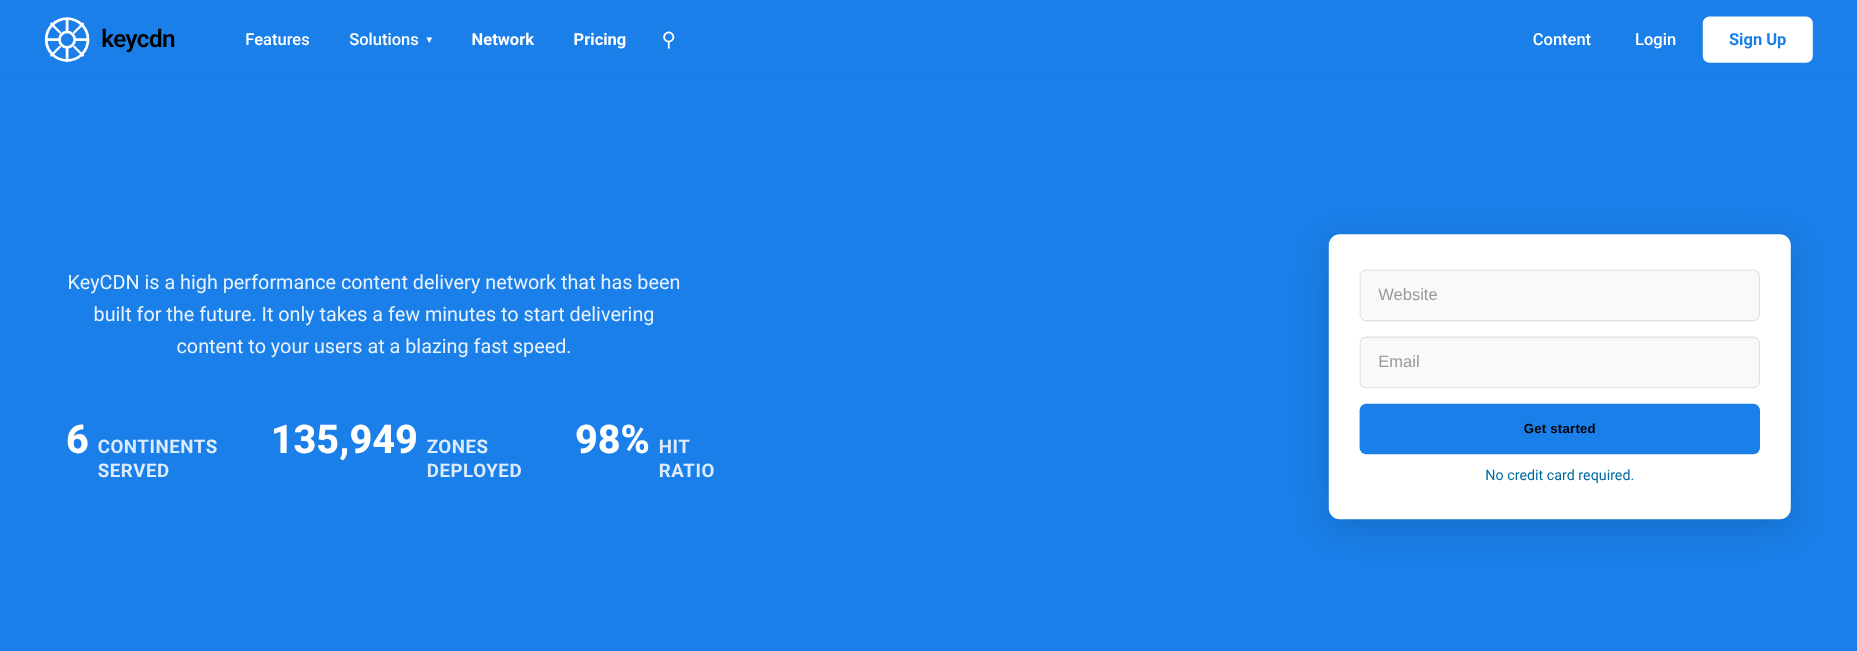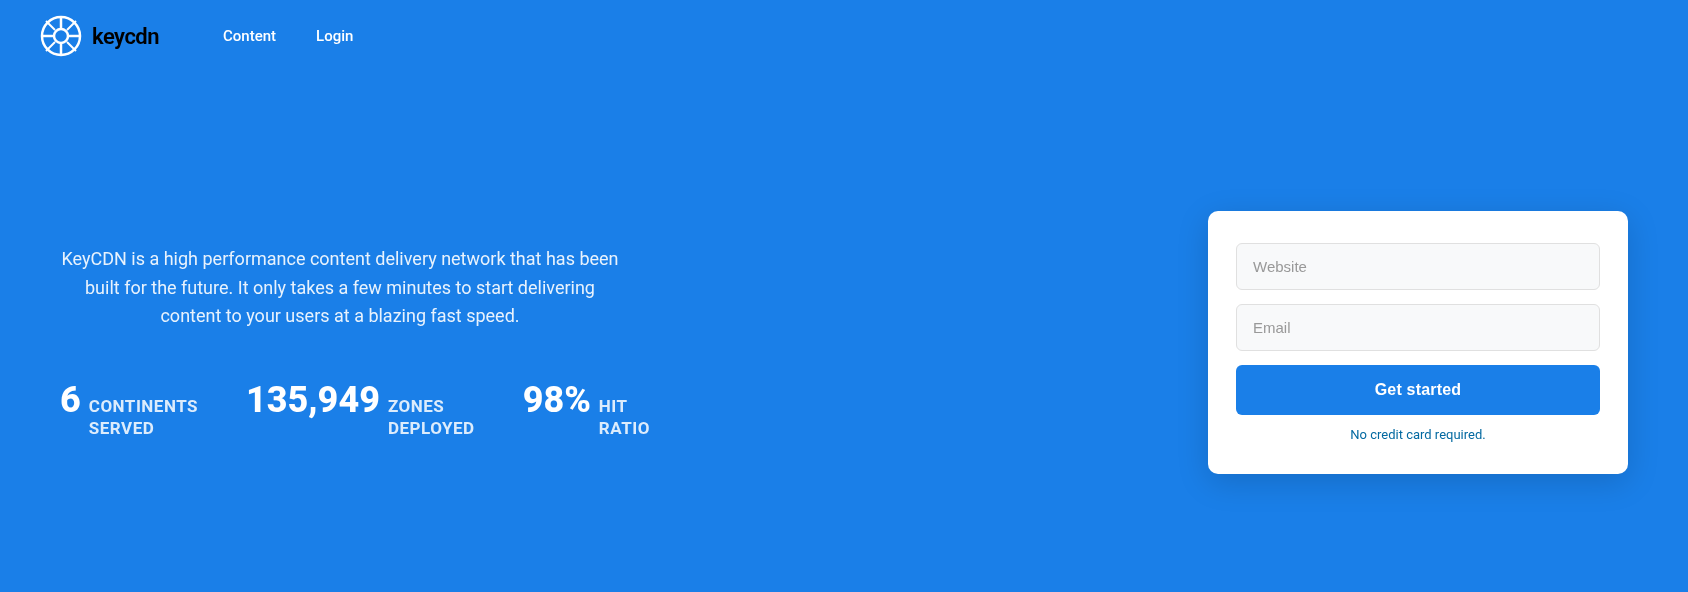--- a/index.html
+++ b/index.html
@@ -194,22 +194,22 @@
       outline: none;
     }
 
     .form-input::placeholder {
       color: #999;
     }
 
     .get-started-btn {
       width: 100%;
       background-color: #1a7fe8;
-      color: #ffffff;
-      font-size: 16px;
+      color: #000000;
+      font-size: 12px;
       font-weight: 700;
       padding: 16px;
       border-radius: 6px;
       border: none;
       cursor: pointer;
       margin-bottom: 12px;
       letter-spacing: 0.2px;
     }
 
     .no-credit-card {
@@ -231,27 +231,48 @@
       <line x1="2" y1="21" x2="14" y2="21" stroke="white" stroke-width="2.5"></line>
       <line x1="28" y1="21" x2="40" y2="21" stroke="white" stroke-width="2.5"></line>
       <line x1="6" y1="6" x2="15" y2="15" stroke="white" stroke-width="2"></line>
       <line x1="27" y1="27" x2="36" y2="36" stroke="white" stroke-width="2"></line>
       <line x1="36" y1="6" x2="27" y2="15" stroke="white" stroke-width="2"></line>
       <line x1="15" y1="27" x2="6" y2="36" stroke="white" stroke-width="2"></line>
     </svg>
     <span class="logo-text">keycdn</span>
   </a>
 
+  <div class="nav-links">
+    <a href="#" class="nav-link">
+      <span>Features</span>
+    </a>
+    <a href="#" class="nav-link">
+      <span>Solutions</span>
+      <span class="chevron-down">▾</span>
+    </a>
+    <a href="#" class="nav-link active">
+      <span>Network</span>
+    </a>
+    <a href="#" class="nav-link active">
+      <span>Pricing</span>
+    </a>
+    <button class="search-icon-btn">
+      <span>⚲</span>
+    </button>
+  </div>
 
   <div class="nav-right">
     <a href="#" class="nav-right-link">
       <span>Content</span>
     </a>
     <a href="#" class="nav-right-link">
       <span>Login</span>
+    </a>
+    <a href="#" class="signup-btn">
+      <span>Sign Up</span>
     </a>
   </div>
 </nav>
 
 <section class="hero">
   <div class="hero-left">
     <p class="hero-description">KeyCDN is a high performance content delivery network that has been built for the future. It only takes a few minutes to start delivering content to your users at a blazing fast speed.</p>
 
     <div class="hero-stats">
       <div class="stat-item">

